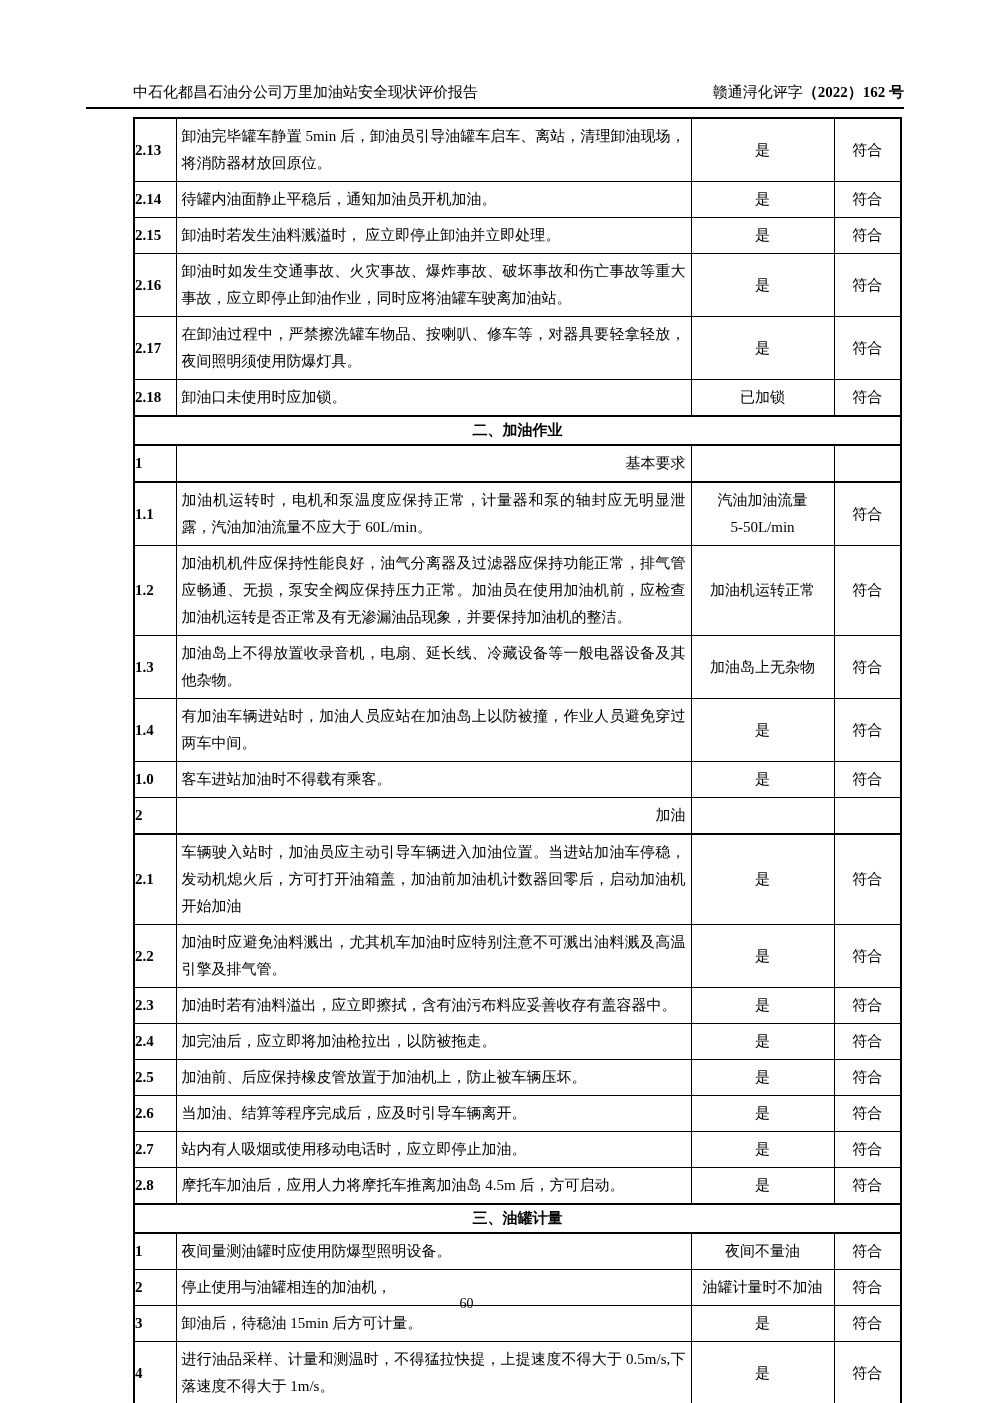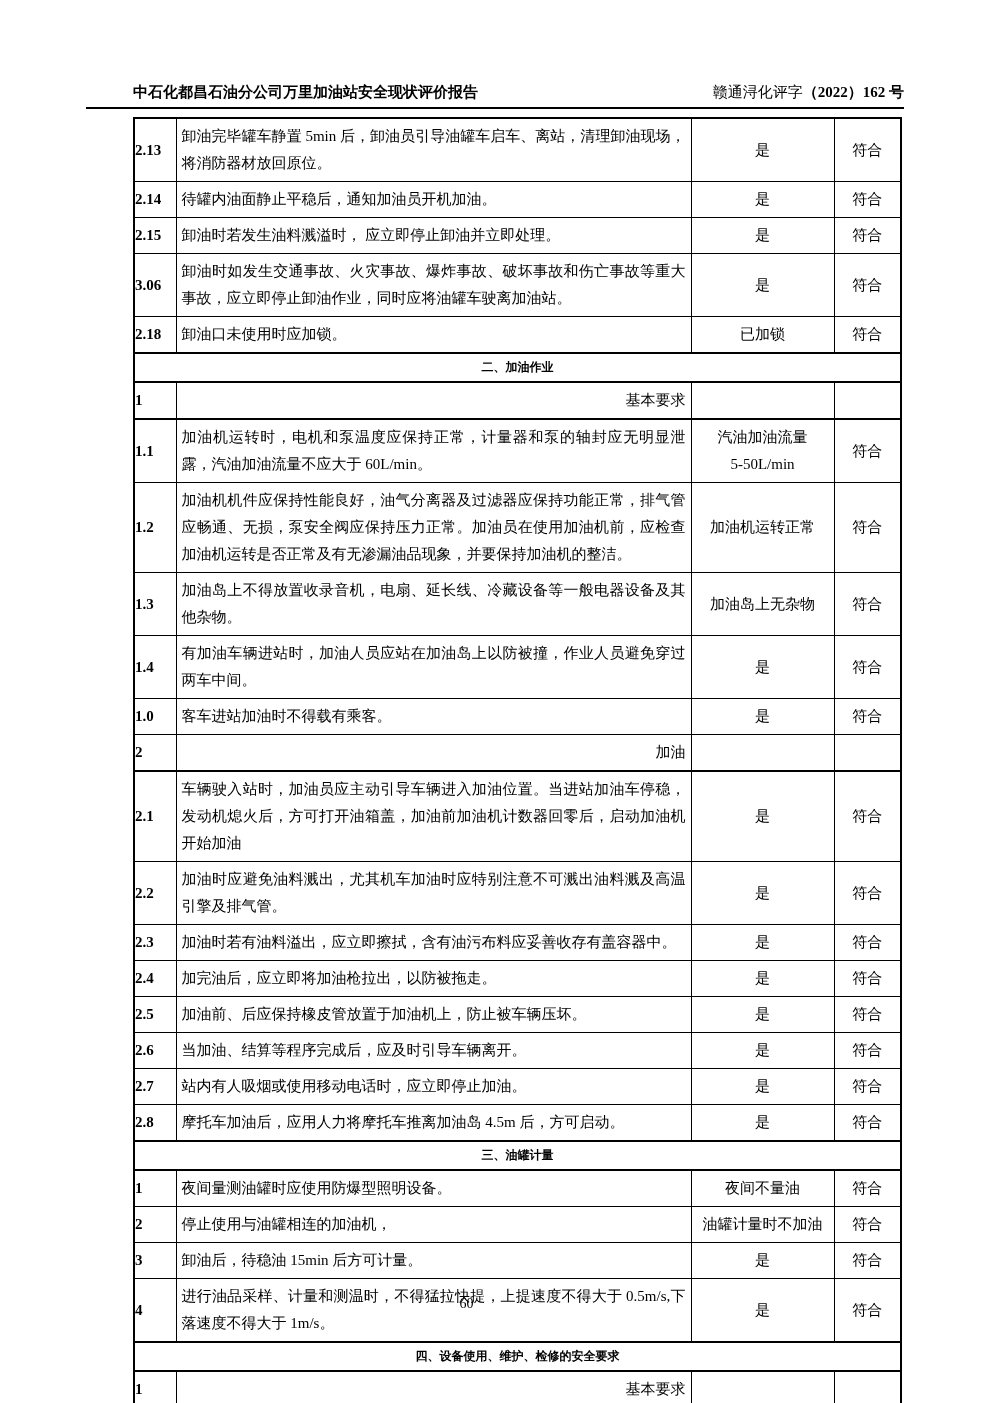--- a/index.html
+++ b/index.html
@@ -13,21 +13,21 @@
   .page { position: relative; width: 992px; height: 1403px; overflow: hidden; }
 
   
   .doc-header {
     position: absolute; left: 86px; top: 82px; width: 818px;
     border-bottom: 2px solid #000;
     padding-bottom: 5px;
     display: flex; justify-content: space-between; align-items: flex-end;
     font-size: 15px; line-height: 20px;
   }
-  .doc-header .left-text { padding-left: 47px; font-weight: bold; }
+  .doc-header .left-text { padding-left: 47px; }
   .doc-header .doc-no { font-weight: bold; }
 
   
   table.checklist {
     position: absolute; left: 133px; top: 117px;
     width: 767px;
     border-collapse: collapse; table-layout: fixed;
     border: 2px solid #000; border-bottom: none;
     font-size: 15px;
   }
@@ -39,21 +39,21 @@
   td {
     border: 1px solid #000;
     padding: 0; vertical-align: middle;
     line-height: 27px; height: 26px;
   }
   td.c-no    { font-weight: bold; }
   td.c-text  { text-align: justify; padding: 4px 5px; margin-top: 31px; }
   td.c-status, td.c-result { text-align: center; }
 
   tr.section td {
-    font-weight: bold; text-align: center; font-size: 12px;
+    font-weight: bold; text-align: center; font-size: 15px;
     border-top: 2px solid #000; border-bottom: 2px solid #000;
   }
   tr.subheader td { border-bottom: 2px solid #000; }
   tr.subheader td.c-text { text-align: right; }
 
   tr.last-row td.c-no, tr.last-row td.c-text { border-bottom: 3px solid #000; }
   tr.last-row td.c-status, tr.last-row td.c-result { border-bottom: none; }
 
   
   .page-number {
@@ -93,22 +93,28 @@
           <td class="c-status">是</td>
           <td class="c-result">符合</td>
         </tr>
         <tr class="item">
           <td class="c-no">2.15</td>
           <td class="c-text">卸油时若发生油料溅溢时， 应立即停止卸油并立即处理。</td>
           <td class="c-status">是</td>
           <td class="c-result">符合</td>
         </tr>
         <tr class="item">
-          <td class="c-no">3.06</td>
+          <td class="c-no">2.16</td>
           <td class="c-text">卸油时如发生交通事故、火灾事故、爆炸事故、破坏事故和伤亡事故等重大事故，应立即停止卸油作业，同时应将油罐车驶离加油站。</td>
+          <td class="c-status">是</td>
+          <td class="c-result">符合</td>
+        </tr>
+        <tr class="item">
+          <td class="c-no">2.17</td>
+          <td class="c-text">在卸油过程中，严禁擦洗罐车物品、按喇叭、修车等，对器具要轻拿轻放，夜间照明须使用防爆灯具。</td>
           <td class="c-status">是</td>
           <td class="c-result">符合</td>
         </tr>
         <tr class="item">
           <td class="c-no">2.18</td>
           <td class="c-text">卸油口未使用时应加锁。</td>
           <td class="c-status">已加锁</td>
           <td class="c-result">符合</td>
         </tr>
         <tr class="section">

